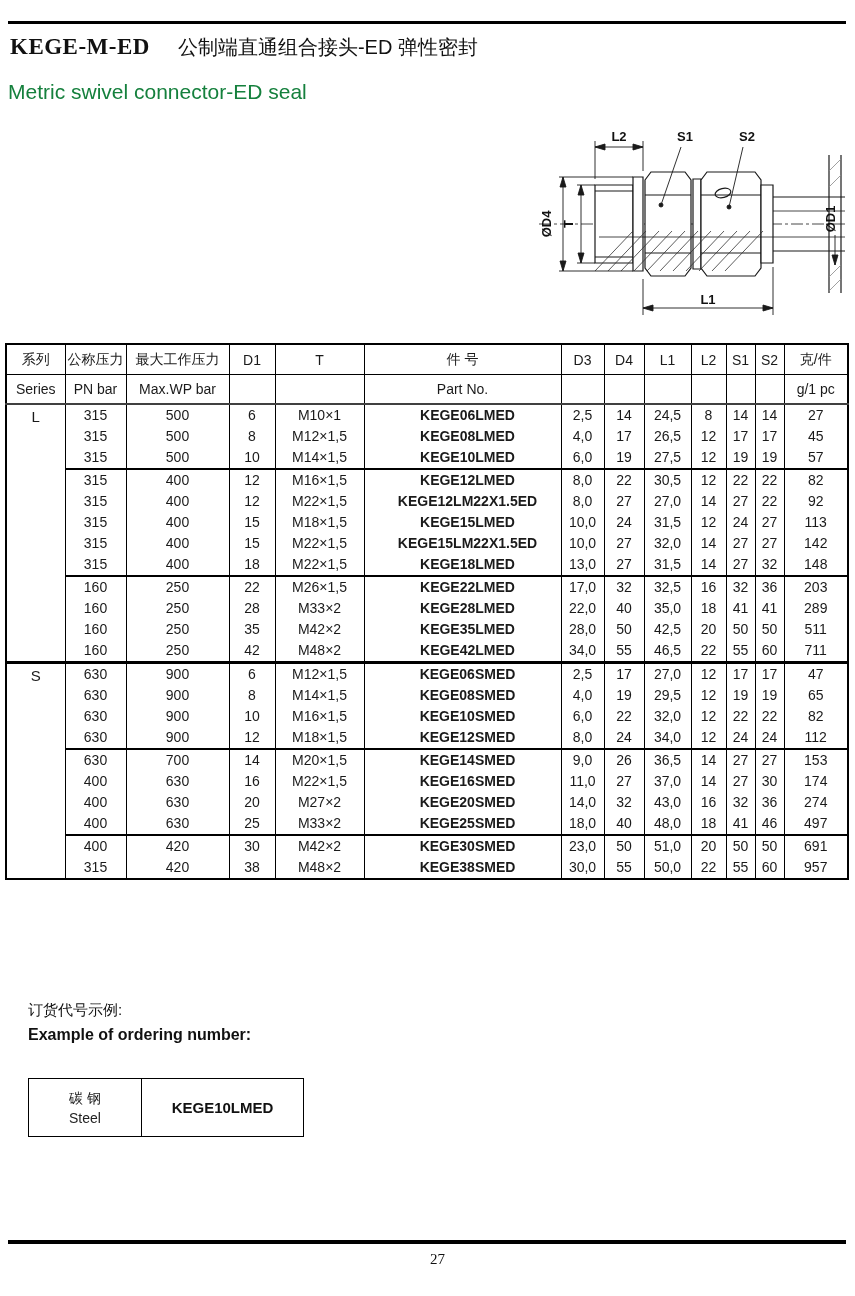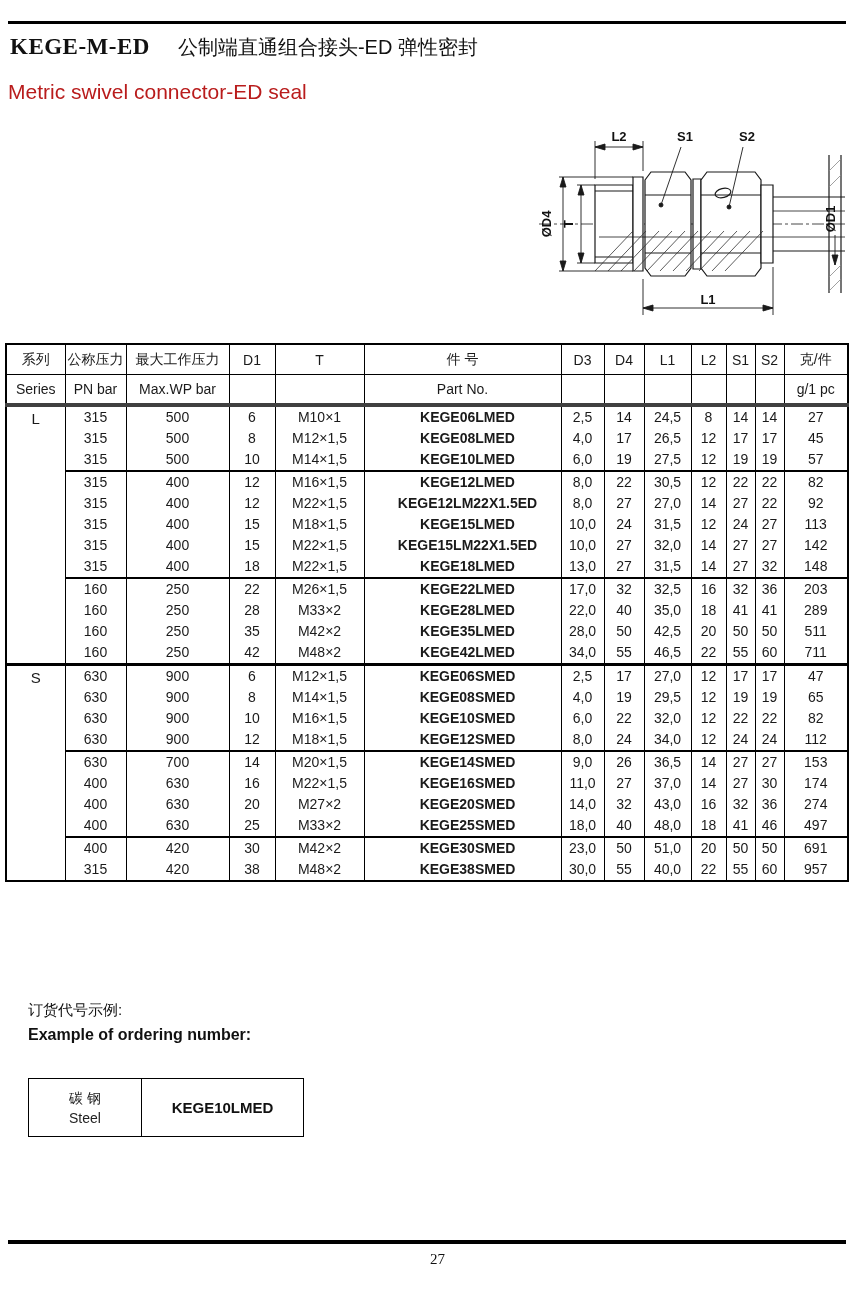--- a/index.html
+++ b/index.html
@@ -5,39 +5,39 @@
   html,body { margin:0; padding:0; background:#fff; }
   .page {
     position:relative; width:855px; height:1296px; background:#fff;
     font-family:"Liberation Sans", sans-serif; color:#111; overflow:hidden;
   }
   .top-rule { position:absolute; left:8px; top:21px; width:838px; height:3px; background:#000; }
 
   .title-row { position:absolute; left:10px; top:34px; white-space:nowrap; }
   .title-code { font-family:"Liberation Serif", serif; font-weight:bold; font-size:23px; letter-spacing:0.5px; }
   .title-cn { font-weight:normal; font-size:20px; margin-left:28px; }
-  .subtitle { position:absolute; left:8px; top:80px; font-size:21px; color:#b91c1c; }
+  .subtitle { position:absolute; left:8px; top:80px; font-size:21px; color:#15803d; }
 
   .drawing { position:absolute; left:533px; top:127px; width:318px; height:196px; }
   .drawing line, .drawing rect, .drawing polygon, .drawing path, .drawing ellipse { vector-effect:non-scaling-stroke; }
   .dim-label { font-family:"Liberation Sans", sans-serif; font-size:13px; font-weight:bold; fill:#111; }
 
   table.spec {
     position:absolute; left:5px; top:343px; width:842px;
     border-collapse:collapse; table-layout:fixed; font-size:14px;
     border:2px solid #000;
   }
   table.spec th, table.spec td {
     border-left:1px solid #000; border-right:1px solid #000;
     text-align:center; font-weight:normal; padding:0;
     white-space:nowrap; overflow:hidden; color:#1a1a1a;
   }
   table.spec thead tr.h1 th { height:29px; border-bottom:1px solid #000; font-size:14px; }
   table.spec thead tr.h2 th { height:28px; }
-  table.spec thead { border-bottom:4px solid #404040;padding-left:16px; }
+  table.spec thead { border-bottom:2px solid #404040;padding-left:16px; }
   table.spec td { height:21px; line-height:21px; }
   table.spec td.partno { text-align:center; padding-left:10px; font-weight:bold;margin-left:36px; }
   table.spec tr.group-start td { border-top:2px solid #000; }
   table.spec tbody.series-sep tr:first-child td { border-top:3px solid #000; }
   table.spec td.series-cell { vertical-align:top; padding-top:1px; font-size:15px; }
 
   .order-heading-cn { position:absolute; left:28px; top:1001px; font-weight:normal; font-size:15px; }
   .order-heading-en { position:absolute; left:28px; top:1026px; font-weight:bold; font-size:16px; }
 
   table.order { position:absolute; left:28px; top:1078px; width:276px; border-collapse:collapse; }
@@ -510,21 +510,21 @@
           <td>691</td>
         </tr>
         <tr>
           <td>315</td>
           <td>420</td>
           <td>38</td>
           <td>M48×2</td>
           <td class="partno">KEGE38SMED</td>
           <td>30,0</td>
           <td>55</td>
-          <td>40,0</td>
+          <td>50,0</td>
           <td>22</td>
           <td>55</td>
           <td>60</td>
           <td>957</td>
         </tr>
       </tbody>
     </table>
 
   <div class="order-heading-cn">订货代号示例:</div>
   <div class="order-heading-en">Example of ordering number:</div>

